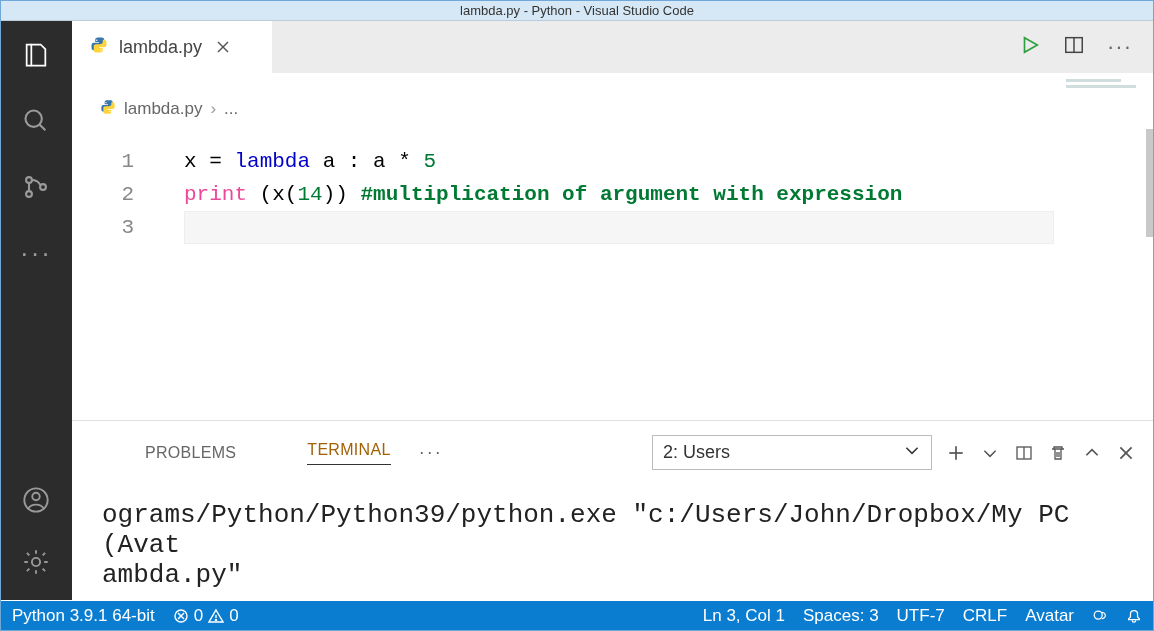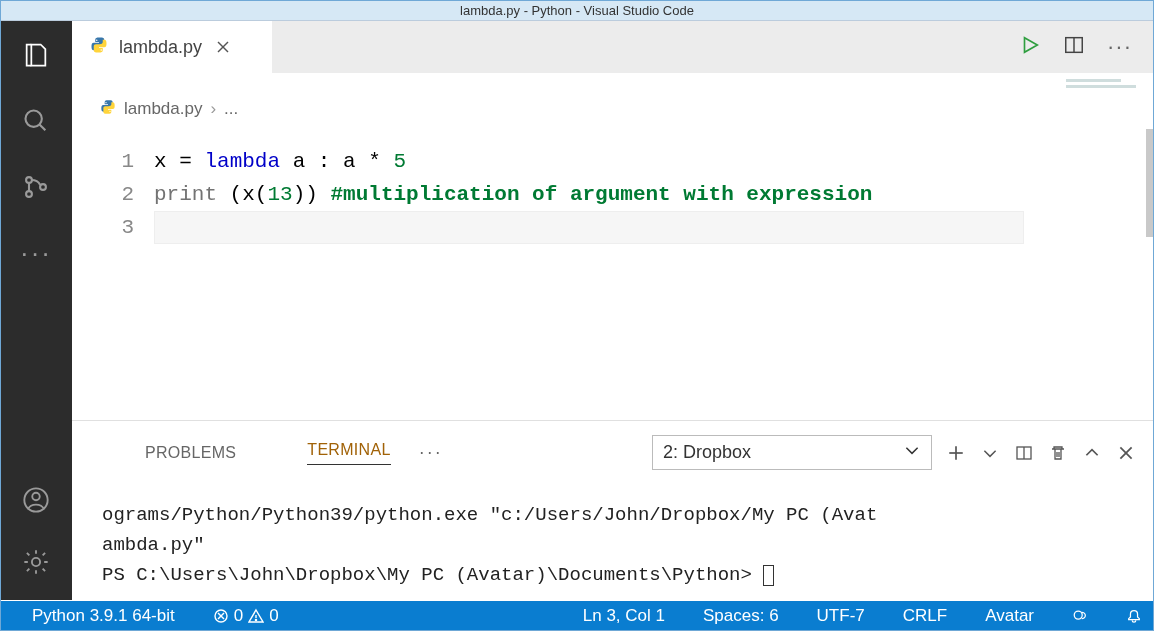--- a/index.html
+++ b/index.html
@@ -27,48 +27,48 @@
 .tabs-actions svg { width: 22px; height: 22px; }
 .tabs-actions .ellipsis { font-size: 22px; letter-spacing: 1px; color: #666; }
 
 .breadcrumb { height: 32px; display: flex; align-items: center; gap: 8px; padding-left: 28px; font-size: 17px; color: #676767; }
 .breadcrumb .py-icon { color: #3776ab; font-weight: bold; }
 .breadcrumb .chev { color: #999; }
 
 .code-area { position: relative; font-family: Consolas, "Courier New", monospace; font-size: 21px; padding-left: 48px; line-height: 33px; }
 .code-line { display: flex; }
 .gutter { width: 34px; text-align: right; color: #888; padding-right: 20px; user-select: none; }
-.line-content { white-space: pre; }
+.line-content { white-space: pre; margin-left: 30px; }
 .line-content.current { background: #f6f6f6; width: 870px; border: 1px solid #eee; }
 .kw-blue { color: #0000c8; }
 .num { color: #007a33; }
 .comment { color: #007a33; font-weight: bold; }
-.ident { color: #737373; }
+.ident { color: #ec4899; }
 .minimap { position: absolute; right: 8px; top: 58px; width: 80px; height: 60px; }
 .minimap .mm-line { height: 3px; margin-bottom: 3px; background: #8aa; opacity: .4; }
 .minimap .mm-line.s1 { width: 55px; }
 .minimap .mm-line.s2 { width: 70px; }
 .minimap-slider { position: absolute; right: 0; top: 108px; width: 8px; height: 108px; background: #c9c9c9; }
 
 .panel { border-top: 1px solid #e0e0e0; padding: 14px 18px 10px 30px; }
 .panel-tabs { display: flex; align-items: center; gap: 28px; font-size: 16px; color: #666; }
 .panel-tab.active { color: #a16207; border-bottom: 1px solid #333; padding-bottom: 5px; }
 .panel-tab { text-transform: uppercase; letter-spacing: .3px; cursor: pointer; margin-left: 43px; }
 .panel-ellipsis { color: #666; font-size: 18px; letter-spacing: 2px; }
 .panel-right { margin-left: auto; display: flex; align-items: center; gap: 14px; }
 .term-select { border: 1px solid #bbb; padding: 5px 10px; width: 280px; display: flex; justify-content: space-between; align-items: center; font-size: 18px; color: #333; background: #fff; }
 .panel-icon { width: 20px; height: 20px; color: #555; display: inline-flex; align-items: center; justify-content: center; }
 .panel-right svg { width: 18px; height: 18px; }
 
-.terminal-body { font-family: Consolas, "Courier New", monospace; font-size: 19px; color: #222; padding-top: 30px; line-height: 30px; }
+.terminal-body { font-family: Consolas, "Courier New", monospace; font-size: 26px; color: #222; padding-top: 30px; line-height: 30px; }
 .terminal-body .hl { border: 3px solid #d00; padding: 0 4px; display: inline-block; line-height: 22px; }
 .cursor-box { display: inline-block; width: 11px; height: 21px; border: 1px solid #333; vertical-align: text-bottom; }
 
 .statusbar { position: absolute; bottom: 0; left: 0; right: 0; height: 30px; background: #0a7dd0; color: #fff; display: flex; align-items: center; font-size: 17px; padding: 0 12px; gap: 18px; }
-.statusbar .sb-item { display: flex; align-items: center; gap: 5px; cursor: pointer; margin-left: 20px; }
+.statusbar .sb-item { display: flex; align-items: center; gap: 5px; cursor: pointer; }
 .statusbar .sb-gap { flex: 1; }
 .statusbar svg { width: 16px; height: 16px; }
 
 .border-outer { position: absolute; inset: 0; border: 1px solid #6fa8d6; pointer-events: none; }
 </style>
 </head>
 <body>
 
 <div class="titlebar">
   <span>lambda.py - Python - Visual Studio Code</span>
@@ -161,42 +161,42 @@
       <span>...</span>
     </div>
 
     <div class="code-area">
       <div class="code-line">
         <span class="gutter">1</span>
         <span class="line-content"><span>x </span><span>= </span><span class="kw-blue">lambda</span><span> a : a </span><span>* </span><span class="num">5</span></span>
       </div>
       <div class="code-line">
         <span class="gutter">2</span>
-        <span class="line-content"><span class="ident">print</span><span> (x(</span><span class="num">13</span><span>)) </span><span class="comment">#multiplication of argument with expression</span></span>
+        <span class="line-content"><span class="ident">print</span><span> (x(</span><span class="num">14</span><span>)) </span><span class="comment">#multiplication of argument with expression</span></span>
       </div>
       <div class="code-line">
         <span class="gutter">3</span>
         <span class="line-content current"><span></span></span>
       </div>
     </div>
 
     <div class="minimap">
       <div class="mm-line s1"></div>
       <div class="mm-line s2"></div>
     </div>
     <div class="minimap-slider"></div>
 
     <div class="panel" style="margin-top:auto">
       <div class="panel-tabs">
         <span class="panel-tab">Problems</span>
         <span class="panel-tab active">Terminal</span>
         <span class="panel-ellipsis">···</span>
         <div class="panel-right">
           <div class="term-select">
-            <span>2: Dropbox</span>
+            <span>2: Users</span>
             <span>
               <svg viewBox="0 0 16 16" stroke="currentColor" fill="none" stroke-width="1.3">
                   <polyline points="3,6 8,11 13,6"></polyline>
                 </svg>
             </span>
           </div>
           <span class="panel-icon">
             <svg viewBox="0 0 16 16" stroke="currentColor" stroke-width="1.5">
                 <line x1="8" y1="2" x2="8" y2="14"></line>
                 <line x1="2" y1="8" x2="14" y2="8"></line>
@@ -230,21 +230,20 @@
                 <line x1="3" y1="3" x2="13" y2="13"></line>
                 <line x1="13" y1="3" x2="3" y2="13"></line>
               </svg>
           </span>
         </div>
       </div>
 
       <div class="terminal-body">
         <div>ograms/Python/Python39/python.exe "c:/Users/John/Dropbox/My PC (Avat</div>
         <div>ambda.py"</div>
-        <div><span>PS C:\Users\John\Dropbox\My PC (Avatar)\Documents\Python&gt; </span><span class="cursor-box"></span></div>
       </div>
     </div>
   </div>
 </div>
 
 <div class="statusbar">
   <span class="sb-item">Python 3.9.1 64-bit</span>
   <span class="sb-item">
     <svg viewBox="0 0 16 16" fill="none" stroke="currentColor" stroke-width="1.4">
         <circle cx="8" cy="8" r="6"></circle>
@@ -254,21 +253,21 @@
     <span>0</span>
     <svg viewBox="0 0 16 16" fill="none" stroke="currentColor" stroke-width="1.4">
         <path d="M8 2l7 12H1z"></path>
         <line x1="8" y1="7" x2="8" y2="10"></line>
         <circle cx="8" cy="12" r=".6" fill="currentColor"></circle>
       </svg>
     <span>0</span>
   </span>
   <span class="sb-gap"></span>
   <span class="sb-item">Ln 3, Col 1</span>
-  <span class="sb-item">Spaces: 6</span>
+  <span class="sb-item">Spaces: 3</span>
   <span class="sb-item">UTF-7</span>
   <span class="sb-item">CRLF</span>
   <span class="sb-item">Avatar</span>
   <span class="sb-item">
     <svg viewBox="0 0 18 18" fill="none" stroke="currentColor" stroke-width="1.4">
         <circle cx="7" cy="8" r="4.5"></circle>
         <path d="M11 5c2 0 4 1.5 4 3.5S13 12 11 12"></path>
       </svg>
   </span>
   <span class="sb-item">

